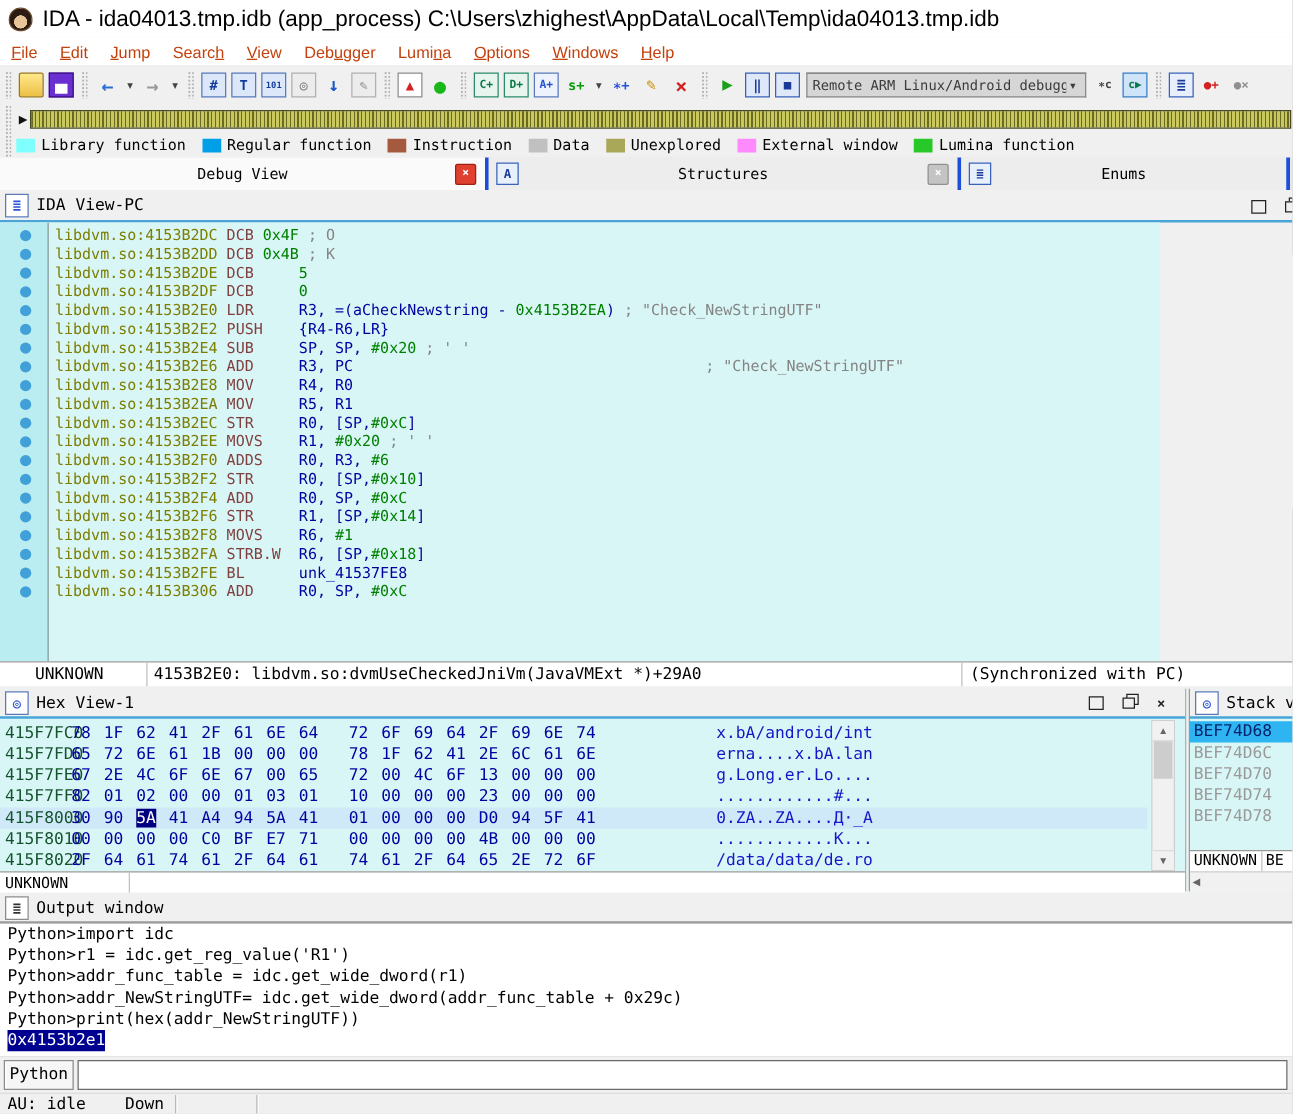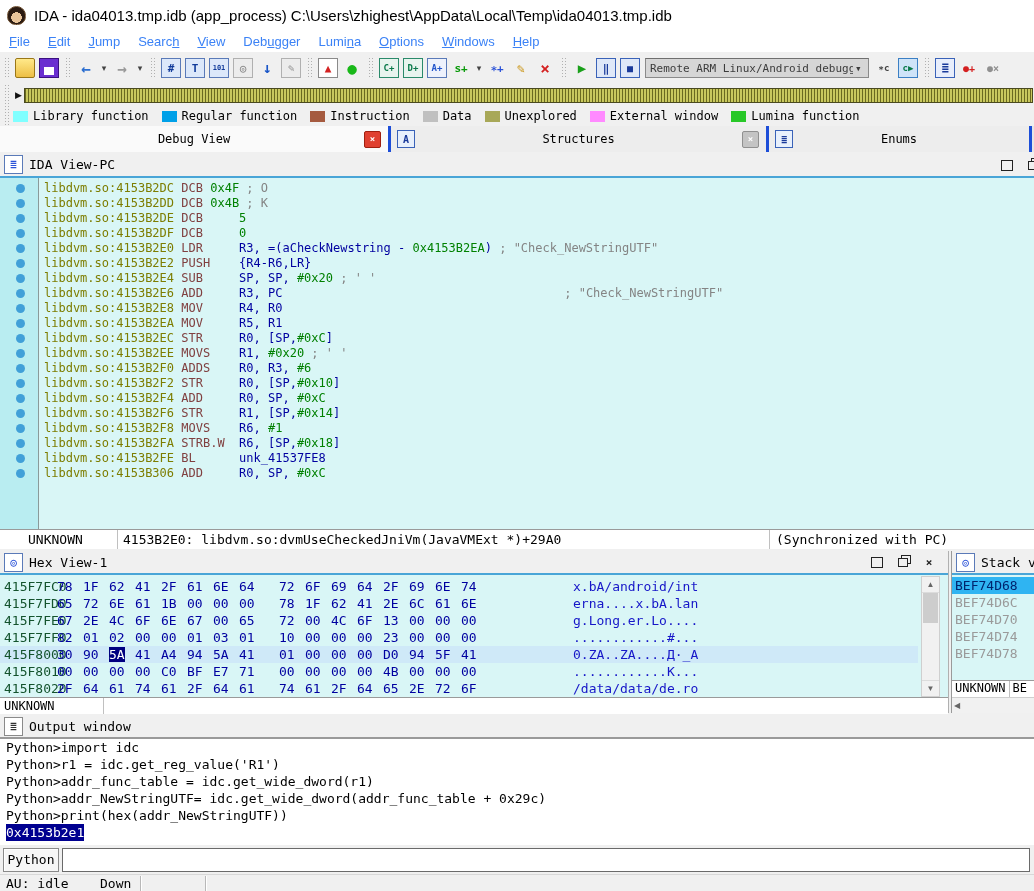--- a/index.html
+++ b/index.html
@@ -3,25 +3,25 @@
 <meta charset="utf-8">
 <style>
   html,body{margin:0;padding:0;background:#d4d4d4;}
   #screen{position:relative;width:1034px;height:891px;background:#f0f0f0;overflow:hidden;
           font-family:"Liberation Sans",sans-serif;-webkit-font-smoothing:none;}
 
   
   #titlebar{position:absolute;left:0;top:0;width:1034px;height:30px;background:#ffffff;display:flex;align-items:center;}
   #ida-logo{width:17px;height:17px;margin:0 8px 0 7px;border-radius:50% 50% 45% 45%;
             background:radial-gradient(circle at 50% 62%,#e8c49a 0 38%,#2b1b12 40%);border:1px solid #6a4a2a;}
-  #title-text{font-size:15px;color:#000;}
+  #title-text{font-size:18px;color:#000;}
 
   
   #menubar{position:absolute;left:0;top:30px;width:1034px;height:22px;background:#ffffff;display:flex;align-items:center;border-bottom:1px solid #e4e4e4;}
-  .menu-item{padding:2px 9px;font-size:13px;color:#3b82f6;}
+  .menu-item{padding:2px 9px;font-size:13px;color:#c2410c;}
   .menu-item u{text-decoration:underline;}
 
   
   #toolbar{position:absolute;left:0;top:52px;width:1034px;height:32px;background:#f0f0f0;display:flex;align-items:center;border-bottom:1px solid #dcdcdc;}
   .grip{width:5px;height:22px;margin:0 4px;background-image:radial-gradient(#b0b0b0 35%,transparent 36%);background-size:3px 3px;}
   .ic{width:20px;height:20px;margin:0 2px;display:inline-flex;align-items:center;justify-content:center;
       font-family:"DejaVu Sans Mono",monospace;font-weight:bold;box-sizing:border-box;flex:none;}
   .caret{width:10px;font-size:9px;color:#444;margin:0 1px;display:inline-flex;justify-content:center;}
   .ic-folder{background:linear-gradient(#ffe98a,#edbf45);border:1px solid #9a7718;border-radius:2px;}
   .ic-save{background:#6a2fd0;border:1px solid #3a1080;}
@@ -58,21 +58,21 @@
   .phdr .ptitle{font-family:"DejaVu Sans Mono",monospace;font-size:13px;color:#000;margin-left:6px;white-space:nowrap;overflow:hidden;}
   .pic{width:17px;height:17px;border:1px solid #5a7ab8;background:#ffffff;margin-left:4px;flex:none;
       display:flex;align-items:center;justify-content:center;font:bold 11px "DejaVu Sans Mono",monospace;color:#2a52d8;}
   .blueline{position:absolute;height:2px;background:#49a5d7;}
   .winbtns{position:absolute;right:4px;top:0;height:22px;display:flex;align-items:center;}
   .wb{width:18px;height:16px;display:flex;align-items:center;justify-content:center;margin-left:8px;color:#222;font:bold 11px "DejaVu Sans Mono",monospace;}
   .wb .box{width:10px;height:9px;border:1px solid #222;}
   .wb .fbox{width:8px;height:7px;border:1px solid #222;box-shadow:3px -3px 0 -1px #f0f0f0,3px -3px 0 0 #222;}
 
   
-  #disasm{position:absolute;left:0;top:178px;width:1034px;height:351px;background:#d9f6f6;overflow:hidden;}
+  #disasm{position:absolute;left:0;top:178px;width:928px;height:351px;background:#d9f6f6;overflow:hidden;}
   #disasm .gutter{position:absolute;left:0;top:0;width:38px;height:100%;background:#b9edf1;border-right:1px solid #8a9a9a;}
   .dline{position:relative;height:15px;line-height:15px;white-space:pre;font-family:"DejaVu Sans Mono",monospace;font-size:12px;}
   .dline .code{position:absolute;left:44px;top:0;}
   .dline.sel .band{position:absolute;left:39px;top:0;width:974px;height:15px;background:#d0e3e3;}
   .dot{position:absolute;left:16px;top:3px;width:9px;height:9px;border-radius:50%;background:#41a0d8;}
   .seg-a{color:#7d7d00;} .seg-A{color:#00559a;} .seg-m{color:#804040;} .seg-o{color:#0000a0;}
   .seg-n{color:#008000;} .seg-c{color:#848484;} .seg-x{color:#000;}
 
   .statusline{position:absolute;background:#ffffff;border-top:1px solid #9a9a9a;display:flex;
       font-family:"DejaVu Sans Mono",monospace;font-size:13px;color:#000;align-items:center;}

